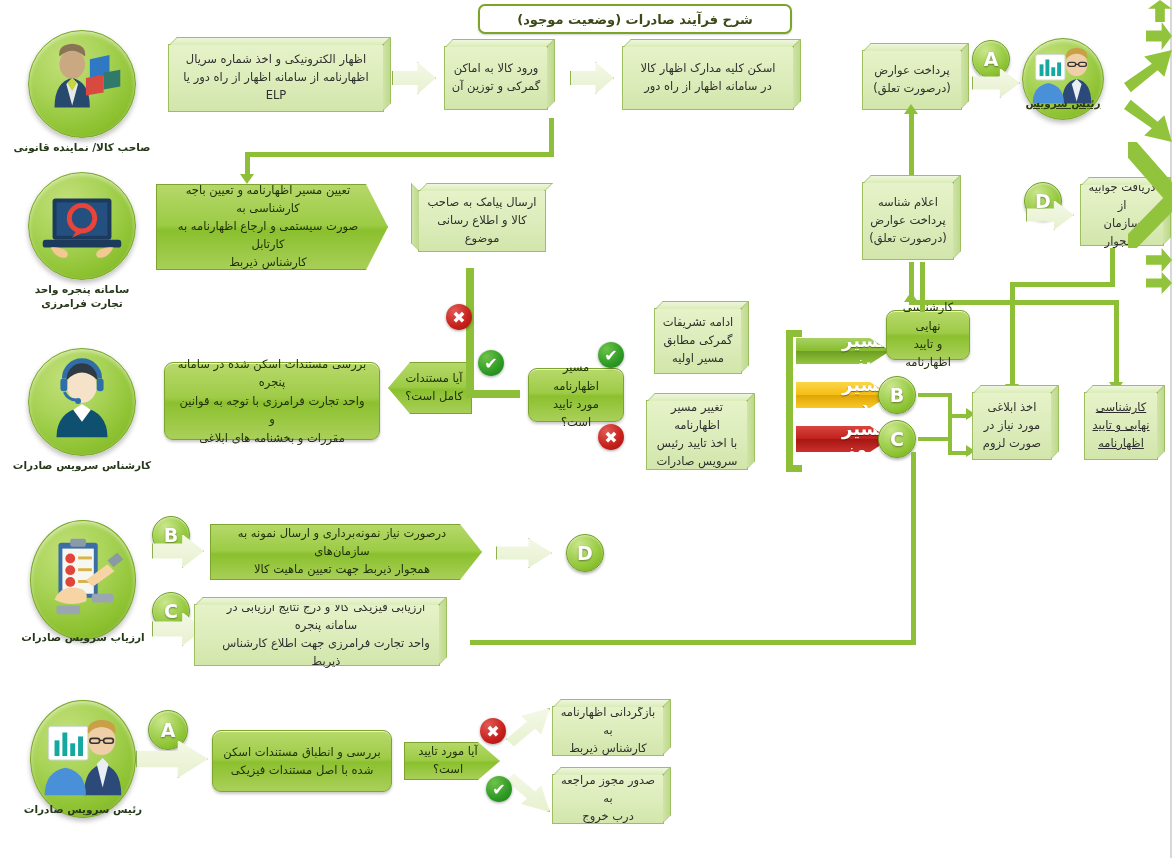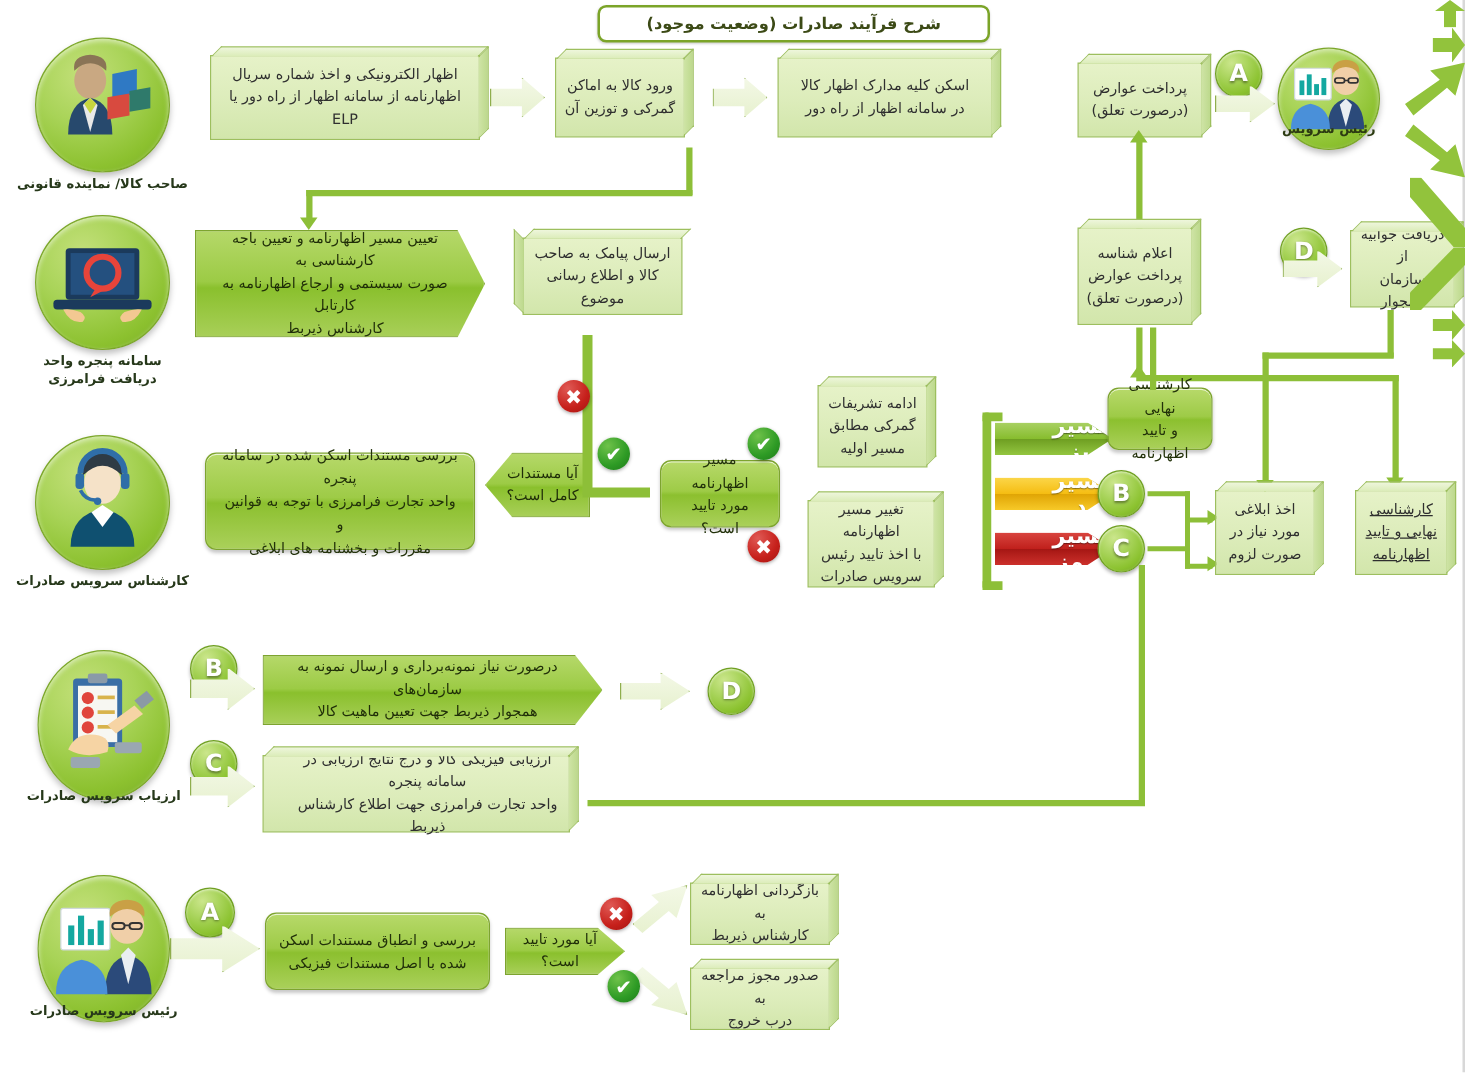--- a/index.html
+++ b/index.html
@@ -226,21 +226,21 @@
       <ellipse cx="55" cy="26" rx="11" ry="12" fill="#f0cfa8"></ellipse>
       <path d="M44 20 q11 -10 22 0 q1 -10 -11 -11 q-12 1 -11 11z" fill="#c9a045"></path>
       <rect x="46" y="24" width="8" height="4" rx="2" fill="none" stroke="#333" stroke-width="1.4"></rect>
       <rect x="57" y="24" width="8" height="4" rx="2" fill="none" stroke="#333" stroke-width="1.4"></rect>
       <line x1="54" y1="26" x2="57" y2="26" stroke="#333" stroke-width="1.2"></line>
       <path d="M40 66 q0 -22 15 -25 q15 3 15 25z" fill="#2b4a7a"></path>
       <path d="M55 41 l-5 5 l5 18 l5 -18z" fill="#e9eef2"></path>
       <path d="M10 66 q0 -18 16 -21 q16 3 16 21z" fill="#4a90d9"></path>
     </svg>
   </div>
-  <div class="avatar-label" style="left:983px;top:96px;width:160px;color:#2c3b12;">
+  <div class="avatar-label" style="left:983px;top:96px;width:160px;color:#2c3b12;text-decoration:underline;">
     <span>رئیس سرویس</span>
   </div>
 
   <div class="line" style="left:549px;top:118px;width:5px;height:38px;"></div>
   <div class="line" style="left:245px;top:152px;width:309px;height:5px;"></div>
   <div class="line" style="left:245px;top:152px;width:5px;height:24px;"></div>
   <div class="tri-d" style="left:240px;top:174px;"></div>
 
   <div class="line" style="left:909px;top:112px;width:5px;height:72px;"></div>
   <div class="tri-u" style="left:904px;top:104px;"></div>
@@ -251,21 +251,21 @@
       <rect x="28" y="30" width="52" height="34" fill="#24507f"></rect>
       <circle cx="54" cy="46" r="13" fill="none" stroke="#e8443a" stroke-width="5"></circle>
       <path d="M50 56 l-6 10 l12 -6z" fill="#e8443a"></path>
       <rect x="14" y="68" width="80" height="8" rx="3" fill="#1b3a5c"></rect>
       <path d="M22 76 q6 12 16 10 q4 -4 -2 -8 q-8 -3 -14 -2z" fill="#f3c892"></path>
       <path d="M86 76 q-6 12 -16 10 q-4 -4 2 -8 q8 -3 14 -2z" fill="#f3c892"></path>
     </svg>
   </div>
   <div class="avatar-label" style="left:2px;top:282px;">
     <span>سامانه پنجره واحد</span><br>
-    <span>دریافت فرامرزی</span>
+    <span>تجارت فرامرزی</span>
   </div>
 
   <div class="node chev" style="left:156px;top:184px;width:232px;height:86px;">
     <span>
       <span>تعیین مسیر اظهارنامه و تعیین باجه کارشناسی به</span><br>
       <span>صورت سیستمی و ارجاع اظهارنامه به کارتابل</span><br>
       <span>کارشناس ذیربط</span>
     </span>
   </div>
 
@@ -485,21 +485,21 @@
   <div class="node blockarrow" style="left:496px;top:538px;width:56px;height:30px;"></div>
   <div class="node badge" style="left:566px;top:534px;width:38px;height:38px;">
     <span>D</span>
   </div>
 
   <div class="node badge" style="left:152px;top:592px;width:38px;height:38px;">
     <span>C</span>
   </div>
   <div class="node blockarrow" style="left:152px;top:612px;width:52px;height:34px;"></div>
 
-  <div class="node box3d" style="left:210px;top:604px;width:246px;height:62px;padding-left:24px;">
+  <div class="node box3d" style="left:194px;top:604px;width:246px;height:62px;padding-left:24px;">
     <span class="t">
       <span>ارزیابی فیزیکی کالا و درج نتایج ارزیابی در سامانه پنجره</span><br>
       <span>واحد تجارت فرامرزی جهت اطلاع کارشناس ذیربط</span>
     </span>
   </div>
 
   <div class="line" style="left:470px;top:640px;width:446px;height:5px;"></div>
   <div class="line" style="left:911px;top:452px;width:5px;height:192px;"></div>
   <div class="solidarrow right" style="left:908px;top:440px;width:26px;height:22px;
        clip-path:polygon(0 30%,60% 30%,60% 0,100% 50%,60% 100%,60% 70%,0 70%);"></div>

